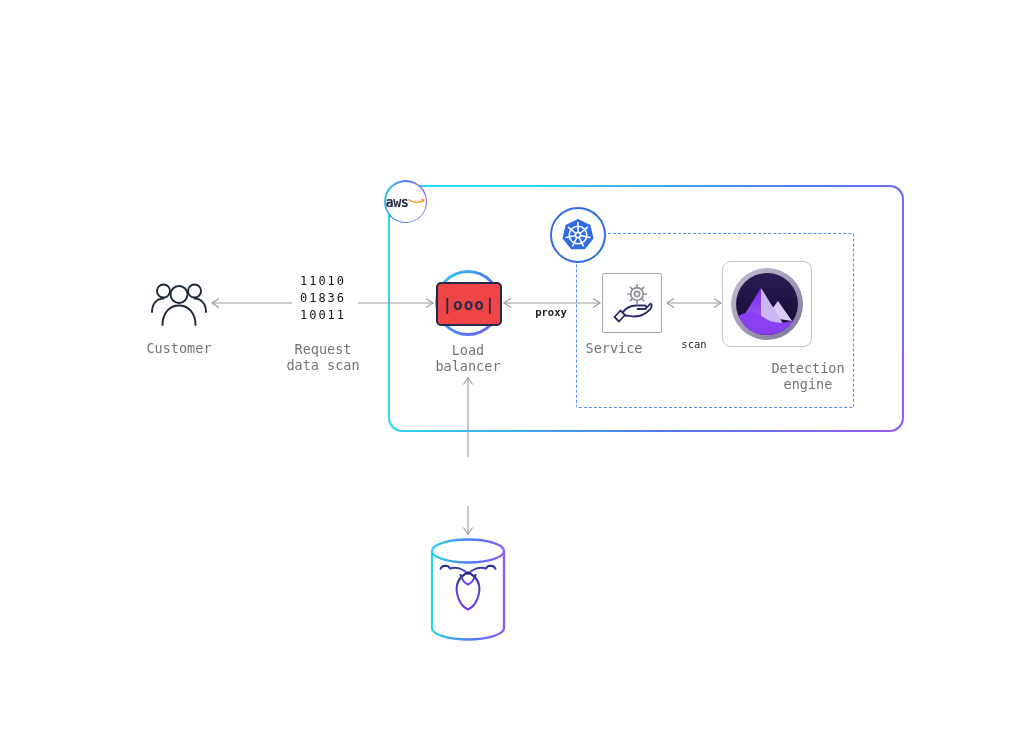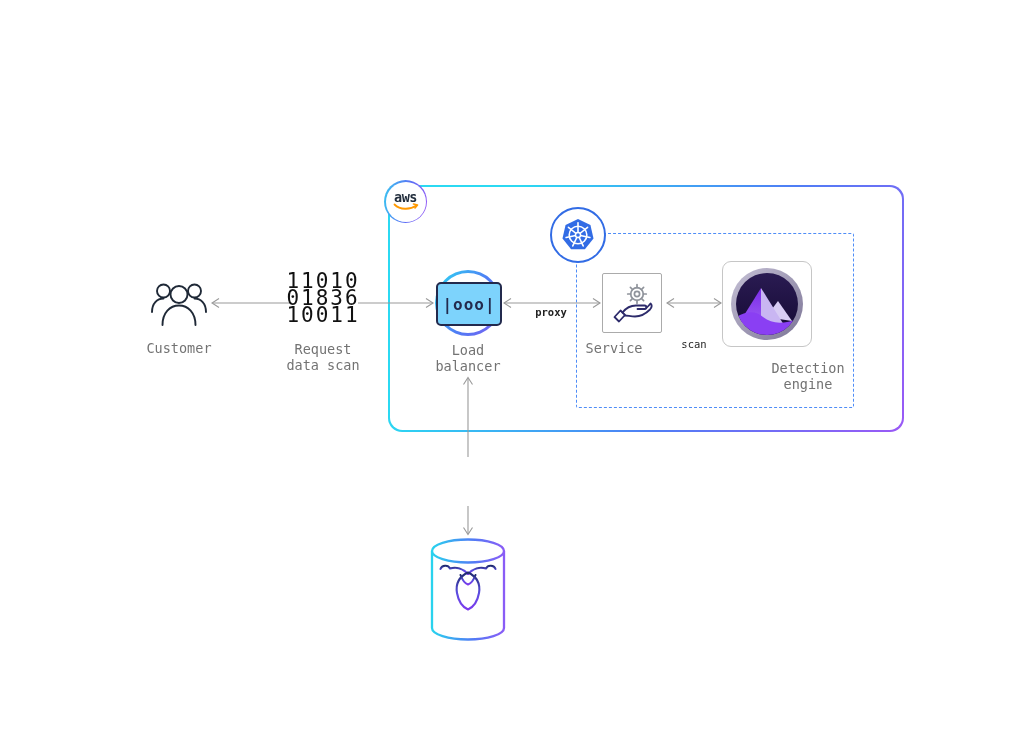--- a/index.html
+++ b/index.html
@@ -4,35 +4,35 @@
 <style>
   html,body{margin:0;padding:0;background:#fff;}
   #canvas{
     position:relative;width:1033px;height:744px;background:#ffffff;
     font-family:"DejaVu Sans Mono","Liberation Mono",monospace;
     color:#1f1f1f;overflow:hidden;
   }
   .abs{position:absolute;}
   .lbl{font-size:13.5px;line-height:15.5px;text-align:center;letter-spacing:0;color:#737373;}
   .small-lbl{font-size:10.5px;text-align:center;color:#1f1f1f;}
-  .binary{font-size:21px;line-height:17px;text-align:center;letter-spacing:2px;color:#111;}
+  .binary{font-size:12px;line-height:17px;text-align:center;letter-spacing:2px;color:#111;}
   
   .grad-box{background:linear-gradient(120deg,#2BD9F2 0%,#2BD9F2 20%,#4F7DF5 62%,#9B59F6 100%);border-radius:14px;}
   .grad-box-inner{position:absolute;inset:1.7px;background:#fff;border-radius:12.5px;}
   .grad-ring{border-radius:50%;background:linear-gradient(120deg,#2BD9F2 0%,#4F7DF5 55%,#7C5CF0 100%);}
   .grad-ring-inner{position:absolute;inset:2.6px;background:#fff;border-radius:50%;}
   .aws-badge{border-radius:50%;background:linear-gradient(100deg,#38c8f0 0%,#5b6ff5 55%,#9b59f6 100%);}
   .aws-badge-inner{position:absolute;inset:1.5px;background:#fff;border-radius:50%;
-    display:flex;flex-direction:column;align-items:center;justify-content:center;}
+    display:flex;flex-direction:row;align-items:center;justify-content:center;}
   .aws-text{font-size:13.5px;font-weight:bold;color:#232F3E;letter-spacing:-0.5px;line-height:12px;}
   .dashed-box{border:1.5px dashed #4F8DF7;border-radius:2px;}
   .k8s-badge{border-radius:50%;background:#fff;border:2px solid #326CE5;display:flex;align-items:center;justify-content:center;}
   .plain-box{background:#fff;border:1.5px solid #ABABAB;border-radius:2px;display:flex;align-items:center;justify-content:center;}
   .det-box{background:#fff;border:1.5px solid #C6C6C6;border-radius:9px;display:flex;align-items:center;justify-content:center;}
-  .lb-rect{background:#7dd3fc;border:2px solid #232A4D;border-radius:5px;display:flex;align-items:center;justify-content:center;
+  .lb-rect{background:#ef4444;border:2px solid #232A4D;border-radius:5px;display:flex;align-items:center;justify-content:center;
     font-size:16px;letter-spacing:1px;color:#232A4D;font-weight:bold;}
 </style>
 </head>
 <body>
 
 <div id="canvas">
 
   <div class="abs grad-box" style="left:388px;top:185px;width:516px;height:247px;">
     <div class="grad-box-inner"></div>
   </div>

